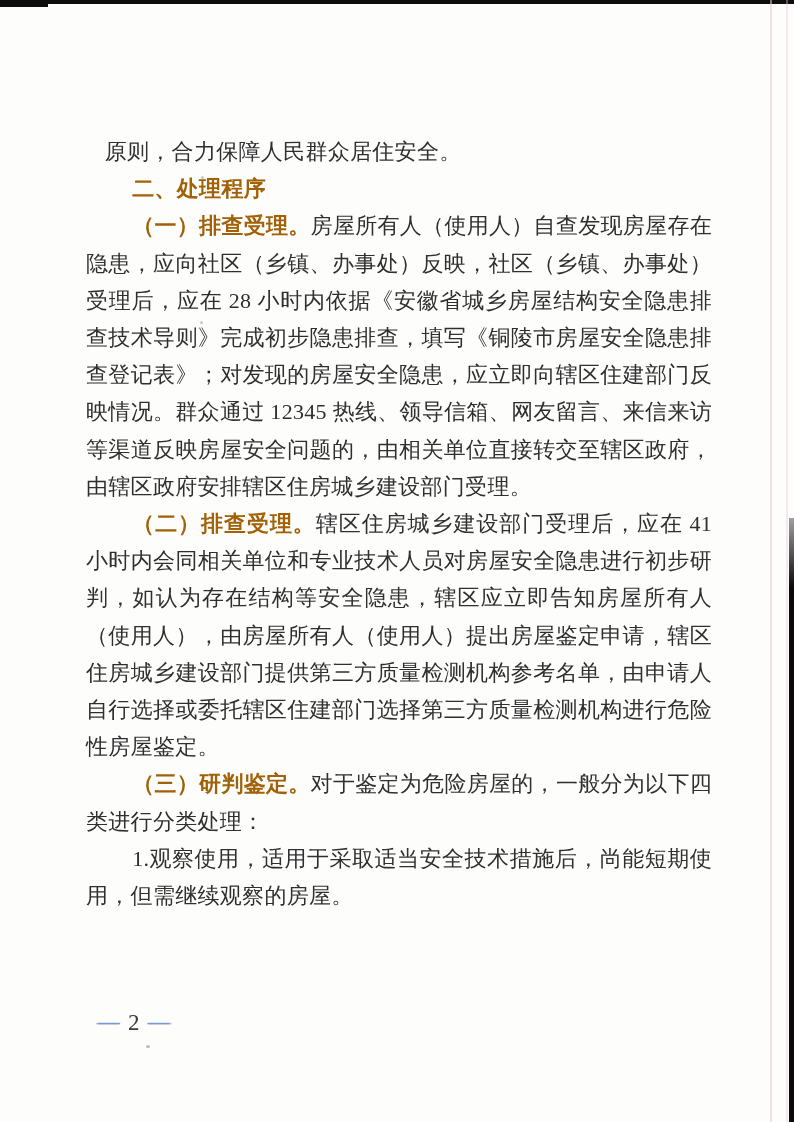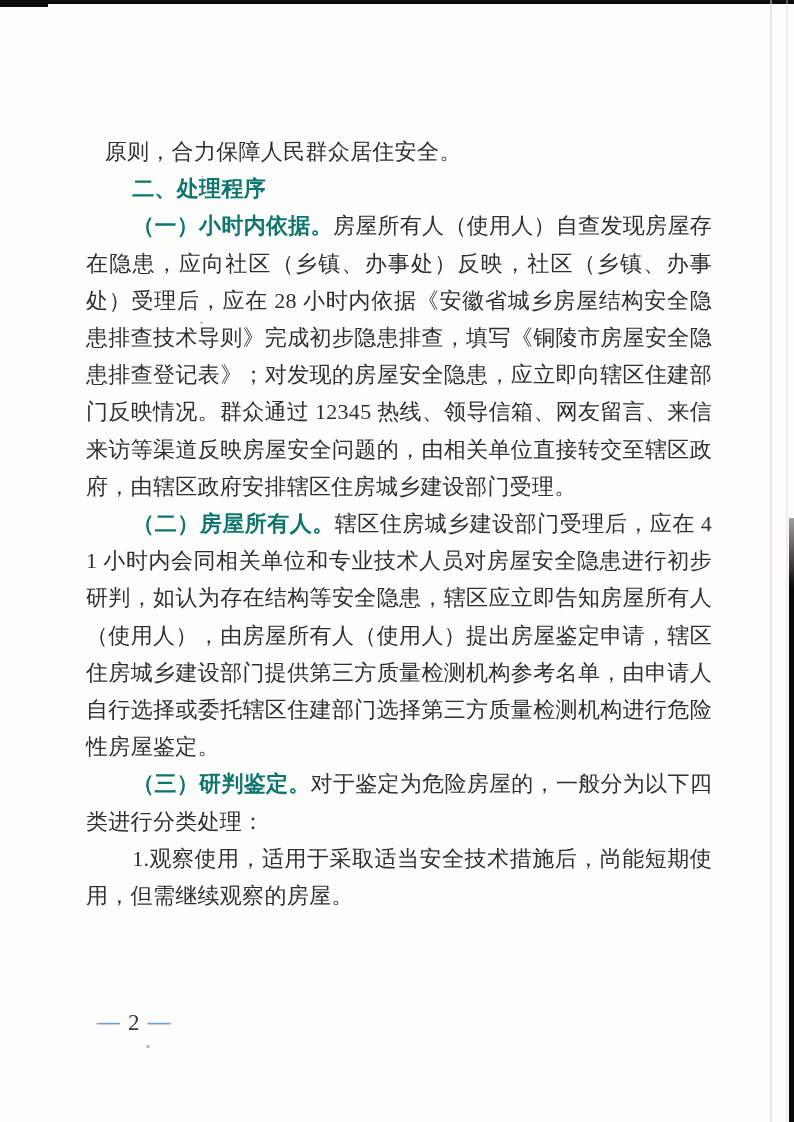--- a/index.html
+++ b/index.html
@@ -60,21 +60,21 @@
   }
   .para {
     margin: 0;
     text-indent: 2.1em;
   }
   .para.continuation {
     text-indent: 0.85em;
   }
   .para .lead {
     font-weight: bold;
-    color: #0f766e;
+    color: #a16207;
   }
   .para.heading {
     font-weight: bold;
     color: #161616;
   }
 
   
   .page-number {
     position: absolute;
     left: 98px;
@@ -112,23 +112,23 @@
   <div class="speck speck-1"></div>
   <div class="speck speck-2"></div>
   <div class="speck speck-3"></div>
 
   <main class="doc-body">
 
     <p class="para continuation"><span>原则，合力保障人民群众居住安全。</span></p>
 
     <p class="para heading"><span class="lead">二、处理程序</span></p>
 
-    <p class="para"><span class="lead">（一）小时内依据。</span><span>房屋所有人（使用人）自查发现房屋存在隐患，应向社区（乡镇、办事处）反映，社区（乡镇、办事处）受理后，应在 28 小时内依据《安徽省城乡房屋结构安全隐患排查技术导则》完成初步隐患排查，填写《铜陵市房屋安全隐患排查登记表》；对发现的房屋安全隐患，应立即向辖区住建部门反映情况。群众通过 12345 热线、领导信箱、网友留言、来信来访等渠道反映房屋安全问题的，由相关单位直接转交至辖区政府，由辖区政府安排辖区住房城乡建设部门受理。</span></p>
+    <p class="para"><span class="lead">（一）排查受理。</span><span>房屋所有人（使用人）自查发现房屋存在隐患，应向社区（乡镇、办事处）反映，社区（乡镇、办事处）受理后，应在 28 小时内依据《安徽省城乡房屋结构安全隐患排查技术导则》完成初步隐患排查，填写《铜陵市房屋安全隐患排查登记表》；对发现的房屋安全隐患，应立即向辖区住建部门反映情况。群众通过 12345 热线、领导信箱、网友留言、来信来访等渠道反映房屋安全问题的，由相关单位直接转交至辖区政府，由辖区政府安排辖区住房城乡建设部门受理。</span></p>
 
-    <p class="para"><span class="lead">（二）房屋所有人。</span><span>辖区住房城乡建设部门受理后，应在 41 小时内会同相关单位和专业技术人员对房屋安全隐患进行初步研判，如认为存在结构等安全隐患，辖区应立即告知房屋所有人（使用人），由房屋所有人（使用人）提出房屋鉴定申请，辖区住房城乡建设部门提供第三方质量检测机构参考名单，由申请人自行选择或委托辖区住建部门选择第三方质量检测机构进行危险性房屋鉴定。</span></p>
+    <p class="para"><span class="lead">（二）排查受理。</span><span>辖区住房城乡建设部门受理后，应在 41 小时内会同相关单位和专业技术人员对房屋安全隐患进行初步研判，如认为存在结构等安全隐患，辖区应立即告知房屋所有人（使用人），由房屋所有人（使用人）提出房屋鉴定申请，辖区住房城乡建设部门提供第三方质量检测机构参考名单，由申请人自行选择或委托辖区住建部门选择第三方质量检测机构进行危险性房屋鉴定。</span></p>
 
     <p class="para"><span class="lead">（三）研判鉴定。</span><span>对于鉴定为危险房屋的，一般分为以下四类进行分类处理：</span></p>
 
     <p class="para"><span>1.观察使用，适用于采取适当安全技术措施后，尚能短期使用，但需继续观察的房屋。</span></p>
 
 
   </main>
 
   <div class="page-number">
     <span class="dash dash-left">—</span>

